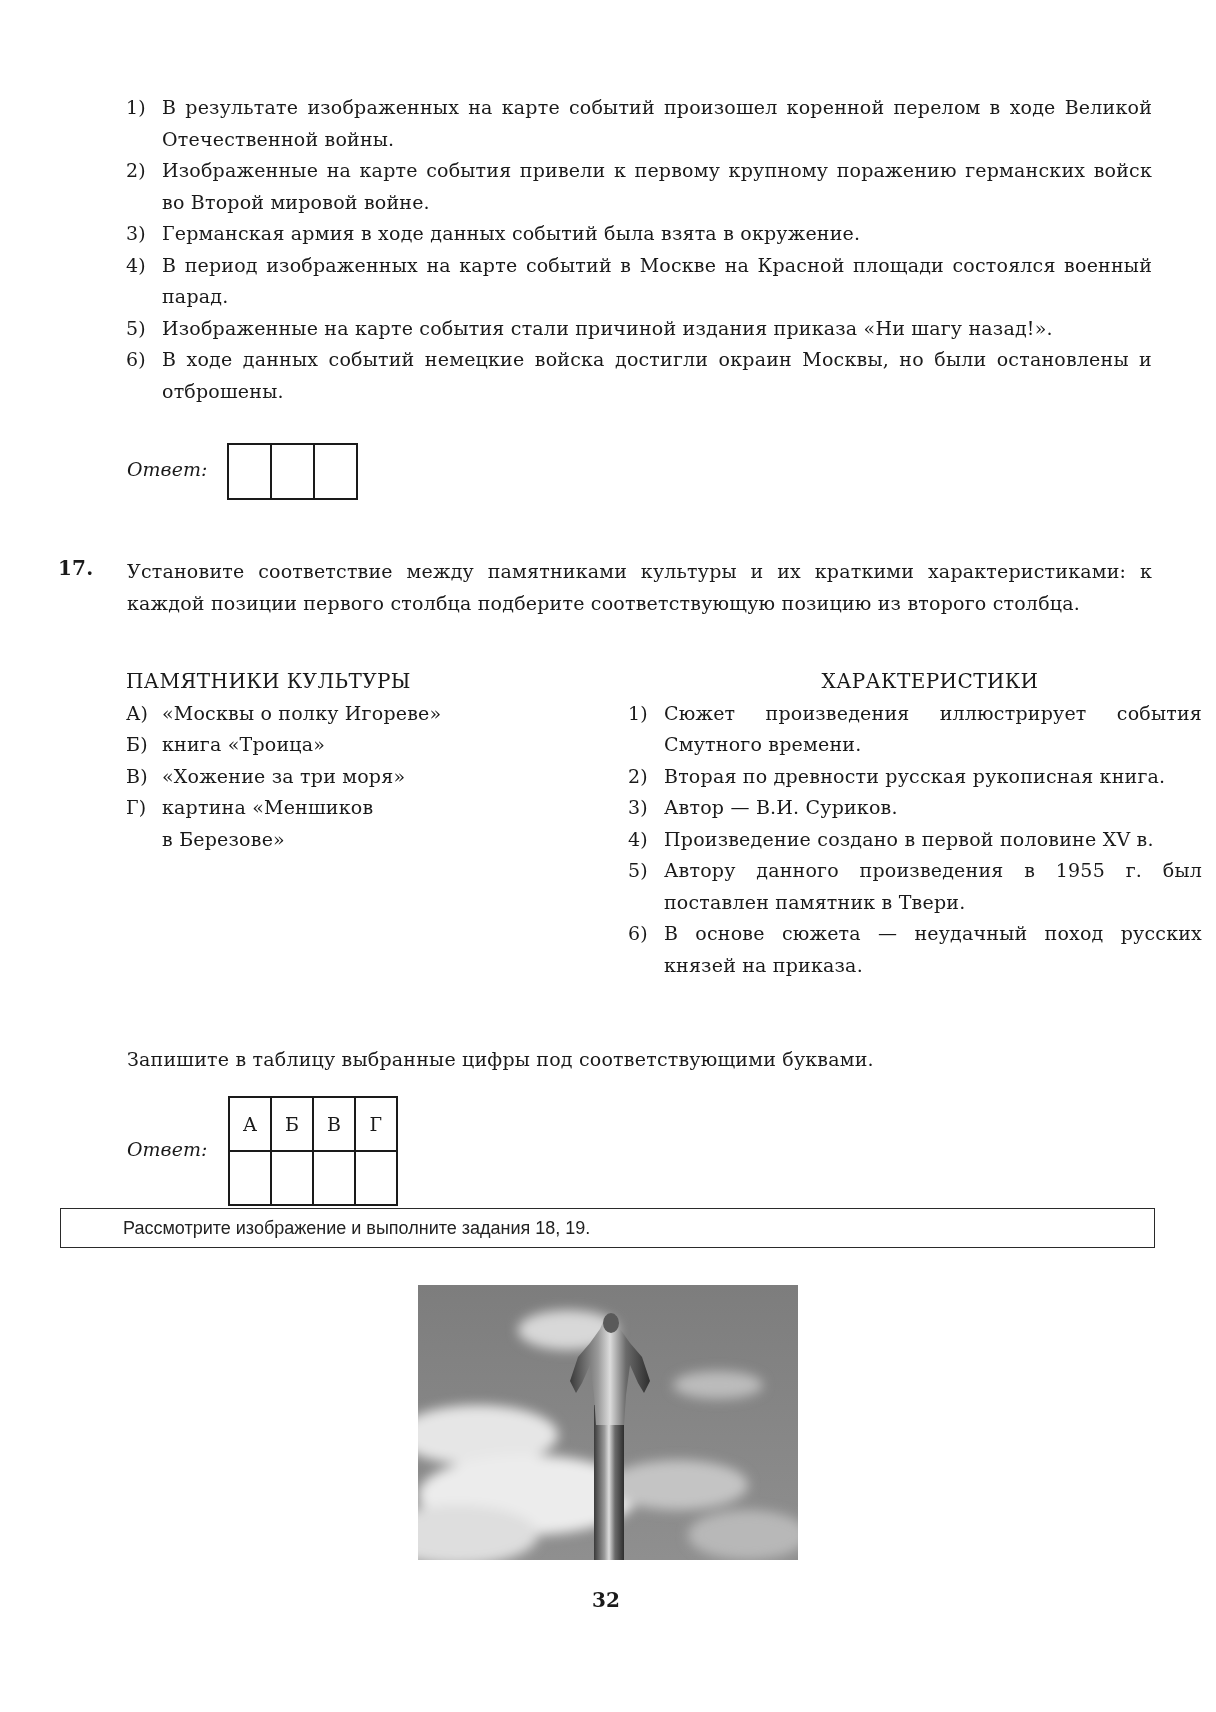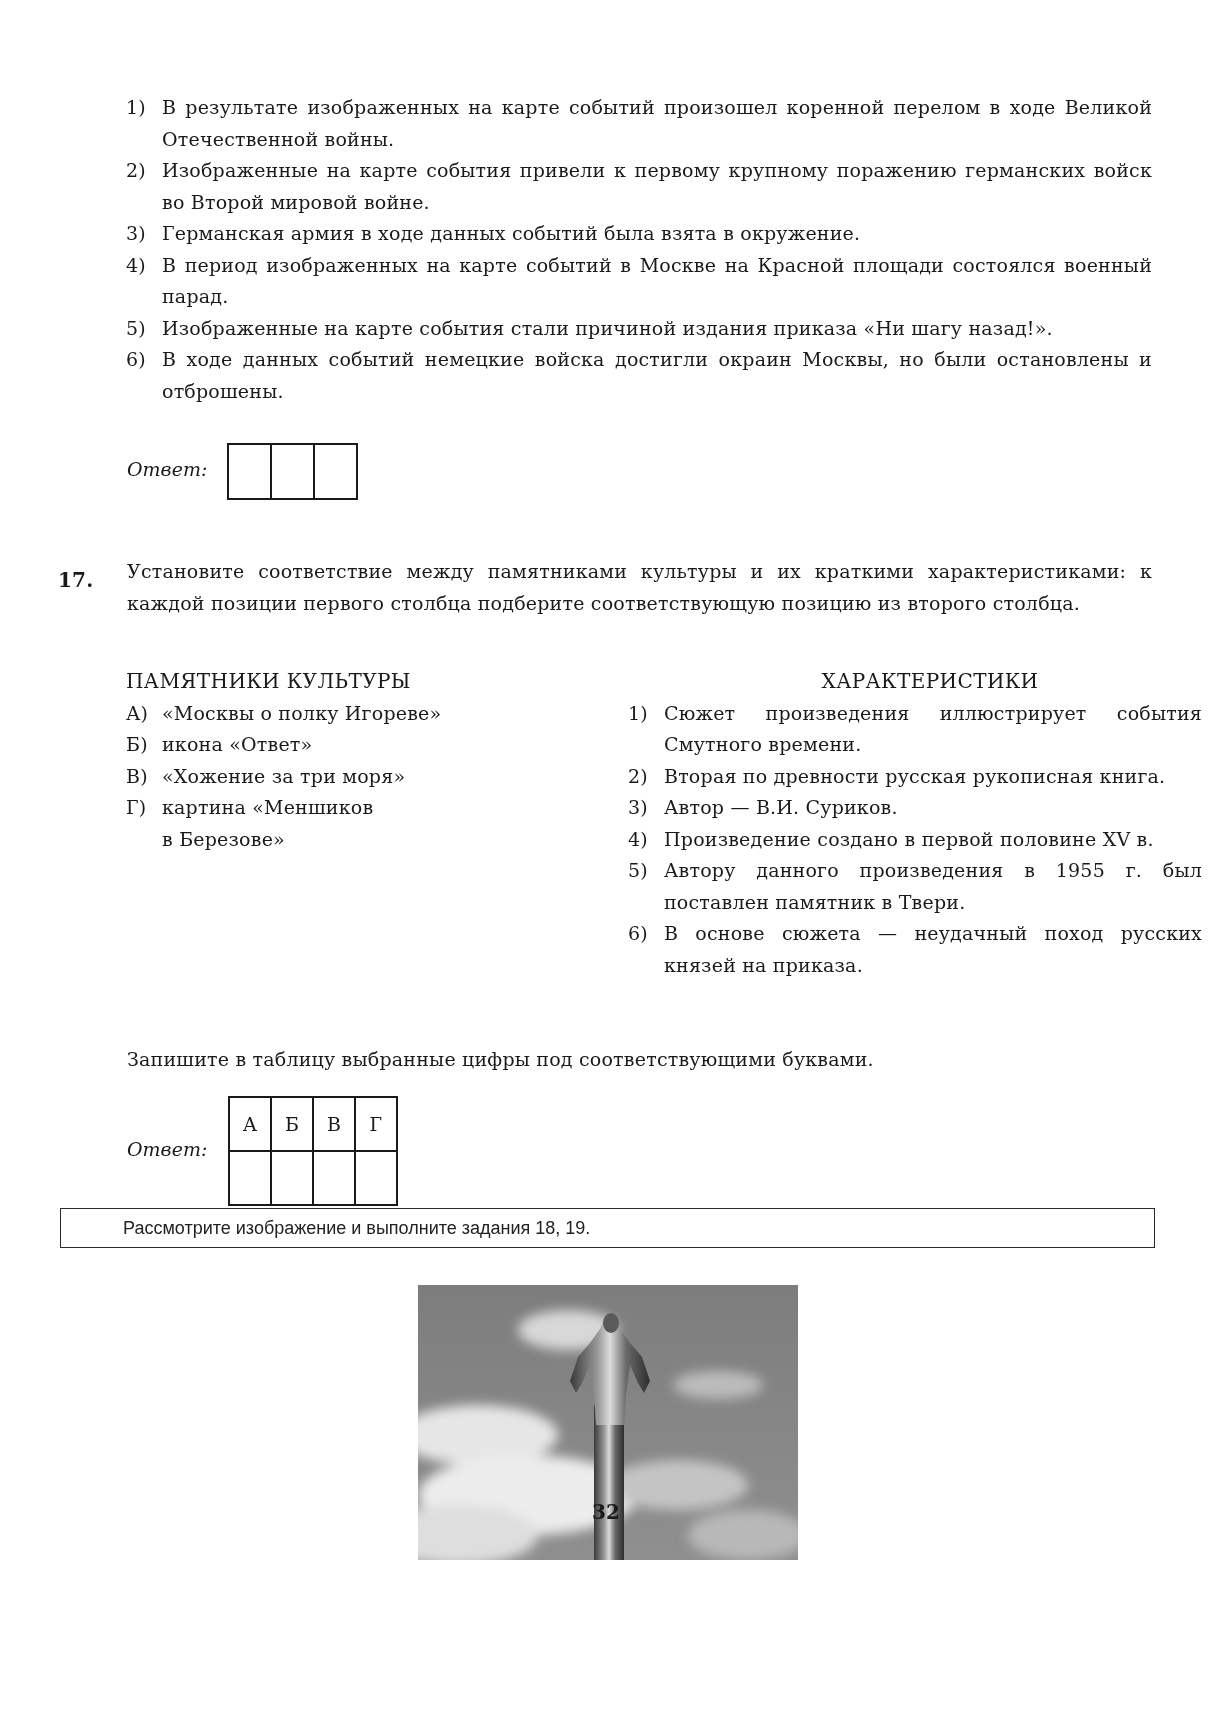--- a/index.html
+++ b/index.html
@@ -12,21 +12,21 @@
   .opts { left: 126px; top: 92px; width: 1026px; }
   .opt { display: flex; line-height: 31.5px; }
   .opt .num { width: 36px; flex: none; }
   .opt .txt { flex: 1; text-align: justify; }
 
   .answer-label { font-family: "DejaVu Serif", "Liberation Serif", serif; font-style: italic; font-size: 19px; text-align: right; }
   .answer-boxes { left: 227px; top: 443px; height: 53px; display: flex; border: 2px solid #1a1a1a; }
   .answer-boxes .cell { width: 41px; height: 53px; border-right: 2px solid #1a1a1a; }
   .answer-boxes .cell:last-child { border-right: none; }
 
-  .task-num { left: 58px; top: 568px; font-weight: bold; font-size: 20px; }
+  .task-num { left: 58px; top: 556px; font-weight: bold; font-size: 20px; }
   .task-text { left: 127px; top: 556px; width: 1025px; line-height: 31.5px; text-align: justify; }
 
   .col-left { left: 126px; top: 666px; width: 440px; line-height: 31.5px; }
   .col-right { left: 580px; top: 666px; width: 574px; line-height: 31.5px; margin-left: 48px; }
   .col-head { font-size: 20px; letter-spacing: 0.4px; }
   .col-right .col-head { text-align: center; padding-left: 30px; }
   .item { display: flex; }
   .item .num { width: 36px; flex: none; }
   .item .txt { flex: 1; text-align: justify; }
 
@@ -34,21 +34,21 @@
 
   .match-table { left: 228px; top: 1096px; border-collapse: collapse; }
   .match-table td { border: 2px solid #1a1a1a; width: 40px; text-align: center; padding: 0; }
   .match-table tr.head td { height: 52px; font-size: 19px; }
   .match-table tr.body td { height: 52px; }
 
   .instr-box { left: 60px; top: 1208px; width: 1095px; height: 40px; border: 1.5px solid #2a2a2a; box-sizing: border-box; }
   .instr-text { position: absolute; left: 62px; top: 9px; font-family: "Liberation Sans", "DejaVu Sans", sans-serif; font-size: 18px; color: #222; }
 
   .photo { left: 418px; top: 1285px; width: 380px; height: 275px; overflow: hidden; background: #8a8a8a; }
-  .page-num { left: 0; width: 1212px; top: 1500px; text-align: center; font-weight: bold; font-size: 20px; }
+  .page-num { left: 0; width: 1212px; top: 1588px; text-align: center; font-weight: bold; font-size: 20px; }
 </style>
 </head>
 <body>
 
 <div class="abs opts serif">
   <div class="opt">
     <span class="num">1)</span>
     <span class="txt">В результате изображенных на карте событий произошел коренной перелом в ходе Великой Отечественной войны.</span>
   </div>
   <div class="opt">
@@ -84,21 +84,21 @@
 <div class="abs task-text serif">Установите соответствие между памятниками культуры и их краткими характеристиками: к каждой позиции первого столбца подберите соответствующую позицию из второго столбца.</div>
 
 <div class="abs col-left serif">
   <div class="col-head">ПАМЯТНИКИ КУЛЬТУРЫ</div>
   <div class="item">
     <span class="num">А)</span>
     <span class="txt">«Москвы о полку Игореве»</span>
   </div>
   <div class="item">
     <span class="num">Б)</span>
-    <span class="txt">икона «Ответ»</span>
+    <span class="txt">книга «Троица»</span>
   </div>
   <div class="item">
     <span class="num">В)</span>
     <span class="txt">«Хожение за три моря»</span>
   </div>
   <div class="item" style="width:260px;">
     <span class="num">Г)</span>
     <span class="txt" style="text-align:left;">картина «Меншиков в Березове»</span>
   </div>
 </div>

